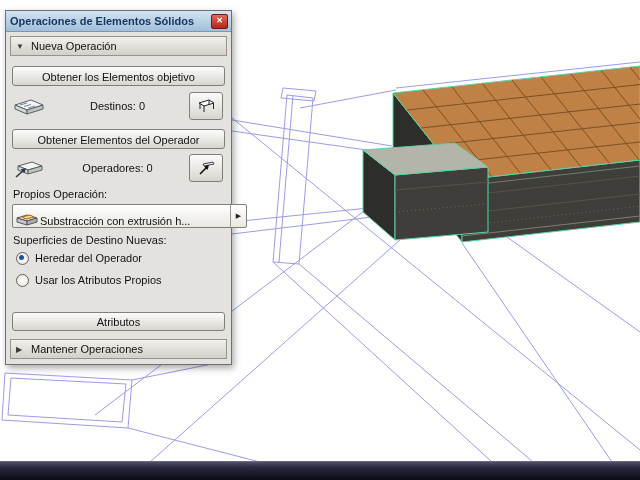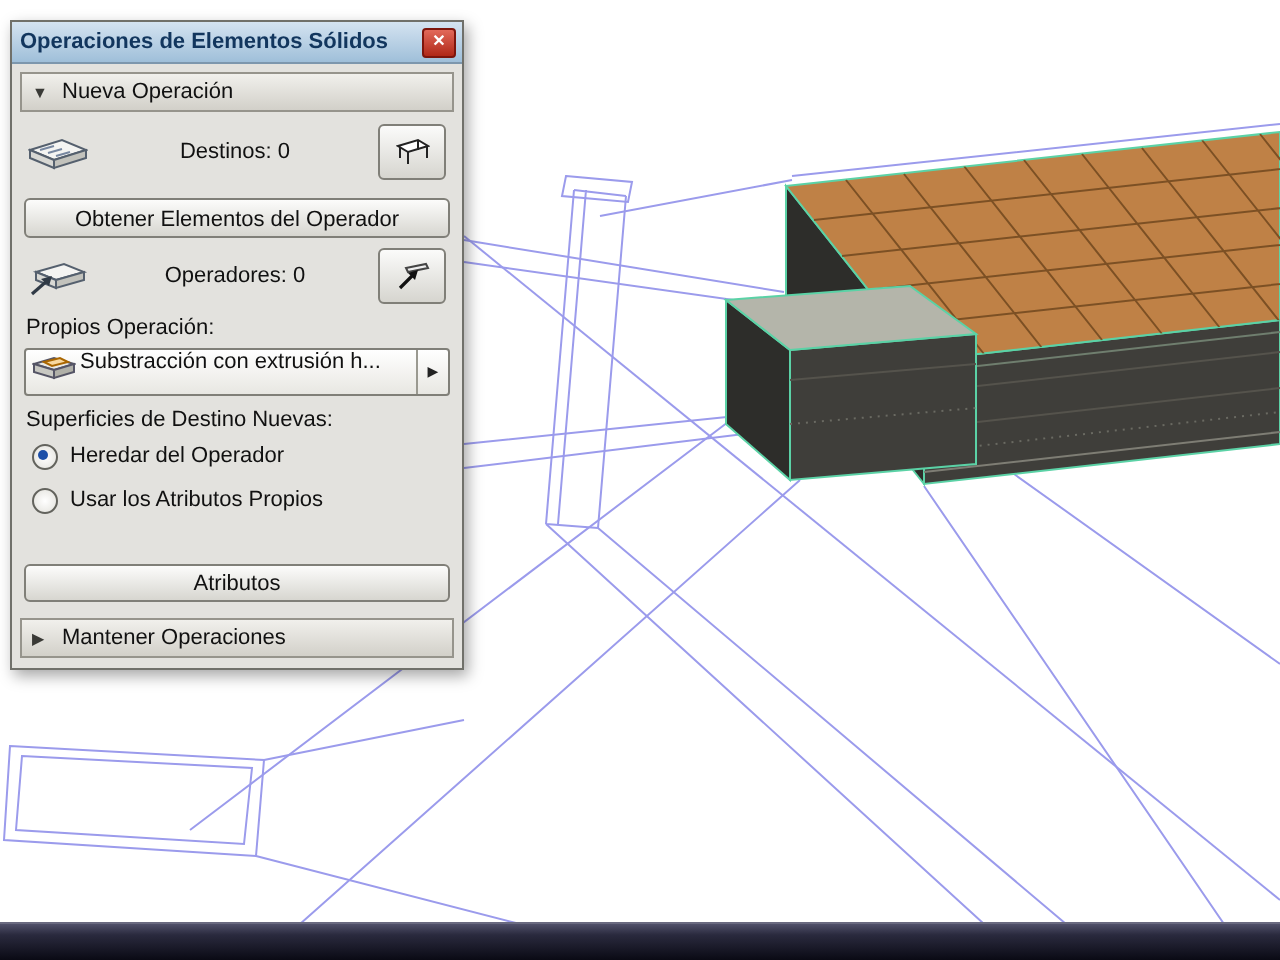--- a/index.html
+++ b/index.html
@@ -32,21 +32,21 @@
     font-size:11px;color:#111;text-align:center;line-height:18px;cursor:pointer;}
   .btn.exec{margin-top:24px;height:19px;line-height:17px;}
   .icon-row{display:flex;align-items:center;margin:6px 8px 0;height:27px;justify-content:space-between;}
   .icon-row.second{margin-top:5px;height:28px;}
   .picto{width:32px;display:flex;justify-content:flex-start;}
   .count{flex:1;text-align:center;}
   .icon-btn{width:32px;height:26px;border:1px solid #807f78;border-radius:3px;
     background:linear-gradient(#fbfbfa,#d6d5cf);display:flex;align-items:center;
     justify-content:center;cursor:pointer;}
   .label{margin:6px 7px 0;height:13px;}
-  .dropdown{display:flex;align-items:flex-start;box-sizing:border-box;margin:3px 6px 0;width:213px;
+  .dropdown{display:flex;align-items:flex-end;box-sizing:border-box;margin:3px 6px 0;width:235px;
     height:24px;border:1px solid #807f78;border-radius:2px;
     background:linear-gradient(#ffffff,#e8e7e2);cursor:pointer;}
   .dd-icon{width:27px;display:flex;justify-content:center;}
   .dd-text{flex:1;white-space:nowrap;overflow:hidden;font-size:11px;}
   .dd-arrow{width:15px;align-self:stretch;border-left:1px solid #9a9990;display:flex;
     align-items:center;justify-content:center;font-size:7px;color:#222;}
   .radio-row{display:flex;gap:6px;margin:5px 10px 0;height:14px;cursor:pointer;}
   .radio-row.second{margin-top:8px;}
   .radio{width:11px;height:11px;border-radius:50%;border:1px solid #63635d;
     background:radial-gradient(#ffffff,#e2e1db);position:relative;flex:0 0 auto;}
@@ -121,20 +121,21 @@
     <div class="titlebar">
       <span class="title">Operaciones de Elementos Sólidos</span>
       <span class="close-btn">✕</span>
     </div>
 
     <div class="section-header">
       <span class="tri">▼</span>
       <span>Nueva Operación</span>
     </div>
 
+    <button class="btn">Obtener los Elementos objetivo</button>
 
     <div class="icon-row">
       <span class="picto">
         <svg width="30" height="20" viewBox="0 0 30 20">
           <polygon points="1,9 17,4 29,9 13,14" fill="#f4f4f2" stroke="#55606e"></polygon>
           <polygon points="1,9 13,14 13,18 1,13" fill="#d8d8d4" stroke="#55606e"></polygon>
           <polygon points="13,14 29,9 29,13 13,18" fill="#c2c2bc" stroke="#55606e"></polygon>
           <path d="M6,9 L13,7 M10,10.5 L17,8.5 M14,12 L21,10" stroke="#7787a0" fill="none"></path>
         </svg>
       </span>

